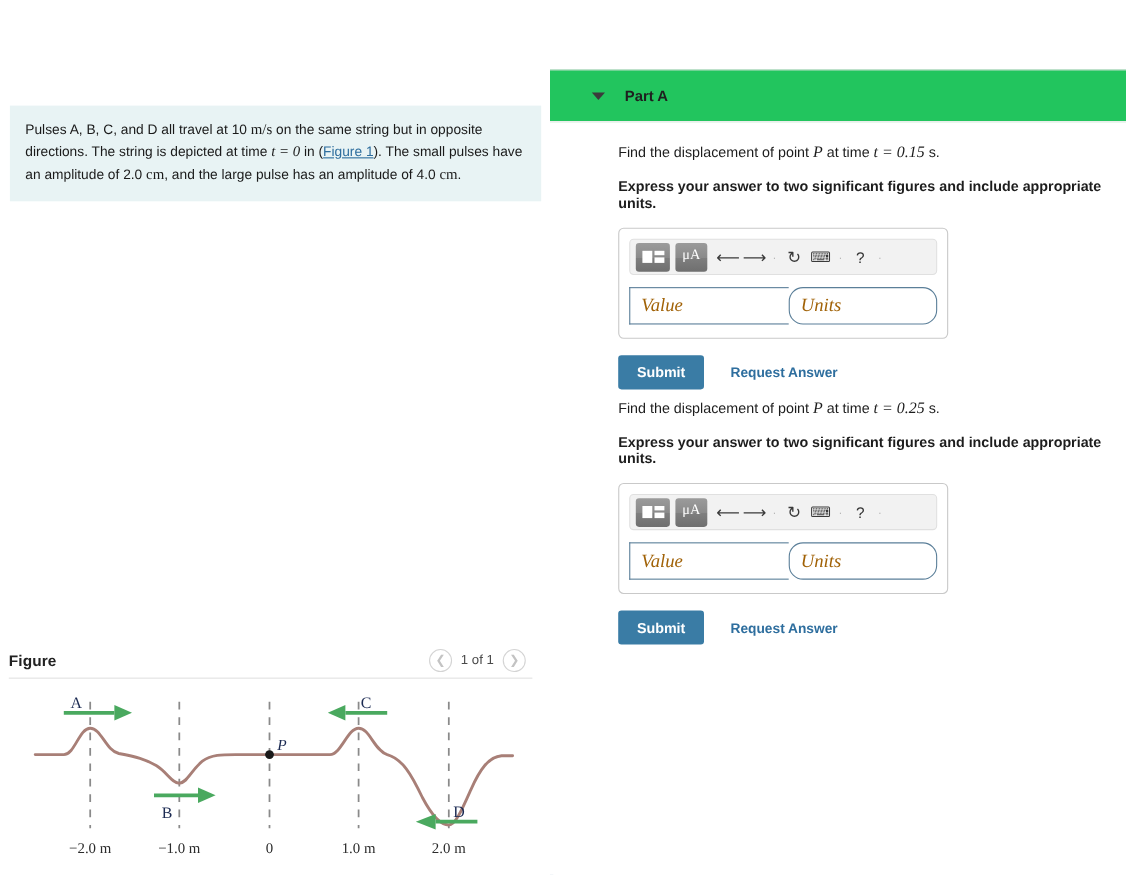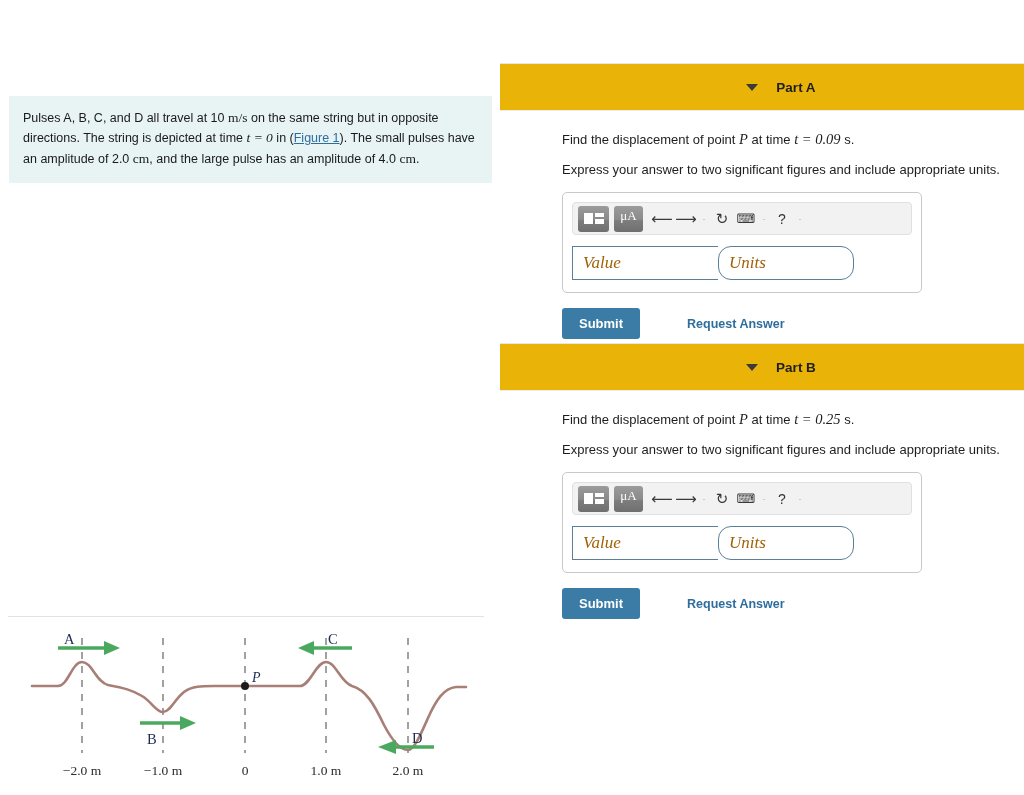--- a/index.html
+++ b/index.html
@@ -81,49 +81,48 @@
 
   
   .right-panel {
     position: relative;
     flex: 1 1 auto;
     height: 795px;
     background: #ffffff;
   }
   .part-block { position: absolute; left: 0; width: 524px; }
   .part-header {
-    background: #eab308;
+    background: #22c55e;
     border-top: 1px solid #e6e6e6;
     border-bottom: 1px solid #ececec;
     height: 48px;
     display: flex; align-items: center;
     padding-left: 38px;
-    justify-content: center;
   }
   .caret {
     width: 0; height: 0;
     border-left: 6px solid transparent;
     border-right: 6px solid transparent;
     border-top: 7px solid #3b3b3b;
     margin-right: 18px;
   }
   .part-label { font-size: 13.5px; font-weight: bold; color: #1f1f1f; }
 
   .part-body { padding: 20px 0 0 62px; }
   .prompt {
     font-size: 13px; color: #1d1d1d; margin-bottom: 14px;
   }
   .prompt .mital { font-family: "Liberation Serif", serif; font-style: italic; font-size: 14.5px; }
   .instruct {
-    font-size: 13px; font-weight: normal; color: #1d1d1d; margin-bottom: 15px;
+    font-size: 13px; font-weight: bold; color: #1d1d1d; margin-bottom: 15px;
   }
 
   
   .answer-box {
-    width: 360px;
+    width: 300px;
     border: 1px solid #c9c9c9;
     border-radius: 5px;
     background: #fff;
     padding: 9px 9px 12px 9px;
   }
   .toolbar {
     background: #f2f2f2;
     border: 1px solid #e0e0e0;
     border-radius: 4px;
     height: 33px;
@@ -176,21 +175,21 @@
     display: flex; align-items: center;
     padding-left: 10px;
     font-family: "Liberation Serif", serif;
     font-style: italic;
     font-size: 17px;
     color: #a16207;
   }
   .field.value { width: 146px; border-right: none; }
   .field.units { width: 136px; border-radius: 13px; }
 
-  .actions { display: flex; align-items: center; margin-top: 15px; gap: 23px; }
+  .actions { display: flex; align-items: center; margin-top: 15px; }
   .submit-btn {
     background: #3a7ca5;
     color: #fff;
     border: none;
     border-radius: 3px;
     font-size: 13px;
     font-weight: bold;
     font-family: "Liberation Sans", sans-serif;
     padding: 8px 17px;
     cursor: pointer;
@@ -207,20 +206,28 @@
 <body>
 
 <div class="page">
 
   <div class="left-panel">
 
     <div class="problem-box">
       <span>Pulses A, B, C, and D all travel at 10 </span><span class="mserif">m/s</span><span> on the same string but in opposite directions. The string is depicted at time </span><span class="mital">t = 0</span><span> in (</span><span class="figlink">Figure 1</span><span>). The small pulses have an amplitude of 2.0 </span><span class="mserif">cm</span><span>, and the large pulse has an amplitude of 4.0 </span><span class="mserif">cm</span><span>.</span>
     </div>
 
+    <div class="figure-header">
+      <div class="figure-title">Figure</div>
+      <div class="figure-nav">
+        <div class="nav-circle">❮</div>
+        <div class="nav-count">1 of 1</div>
+        <div class="nav-circle">❯</div>
+      </div>
+    </div>
     <div class="figure-rule"></div>
 
     <div class="figure-canvas">
       <svg width="492" height="175" viewBox="0 0 492 175">
 
         <g stroke="#8a8a8a" stroke-width="1.6" stroke-dasharray="7,7">
           <line x1="82" y1="18" x2="82" y2="133"></line>
           <line x1="163" y1="18" x2="163" y2="133"></line>
           <line x1="245" y1="18" x2="245" y2="133"></line>
           <line x1="326" y1="18" x2="326" y2="133"></line>
@@ -286,21 +293,21 @@
 
   <div class="right-panel">
 
     <div class="part-block" style="top:63px;">
       <div class="part-header">
         <span class="caret"></span>
         <span class="part-label">Part A</span>
       </div>
       <div class="part-body">
         <div class="prompt">
-          <span>Find the displacement of point </span><span class="mital">P</span><span> at time </span><span class="mital">t = 0.09</span><span> s.</span>
+          <span>Find the displacement of point </span><span class="mital">P</span><span> at time </span><span class="mital">t = 0.15</span><span> s.</span>
         </div>
         <div class="instruct">Express your answer to two significant figures and include appropriate units.</div>
 
         <div class="answer-box">
           <div class="toolbar">
             <div class="tb-btn-img">
               <span class="tpl">
                 <span class="sq"></span>
                 <span class="col">
                     <span class="r1"></span>
@@ -325,24 +332,20 @@
         </div>
 
         <div class="actions">
           <button class="submit-btn">Submit</button>
           <span class="req-answer">Request Answer</span>
         </div>
       </div>
     </div>
 
     <div class="part-block" style="top:343px;">
-      <div class="part-header">
-        <span class="caret"></span>
-        <span class="part-label">Part B</span>
-      </div>
       <div class="part-body">
         <div class="prompt">
           <span>Find the displacement of point </span><span class="mital">P</span><span> at time </span><span class="mital">t = 0.25</span><span> s.</span>
         </div>
         <div class="instruct">Express your answer to two significant figures and include appropriate units.</div>
 
         <div class="answer-box">
           <div class="toolbar">
             <div class="tb-btn-img">
               <span class="tpl">

